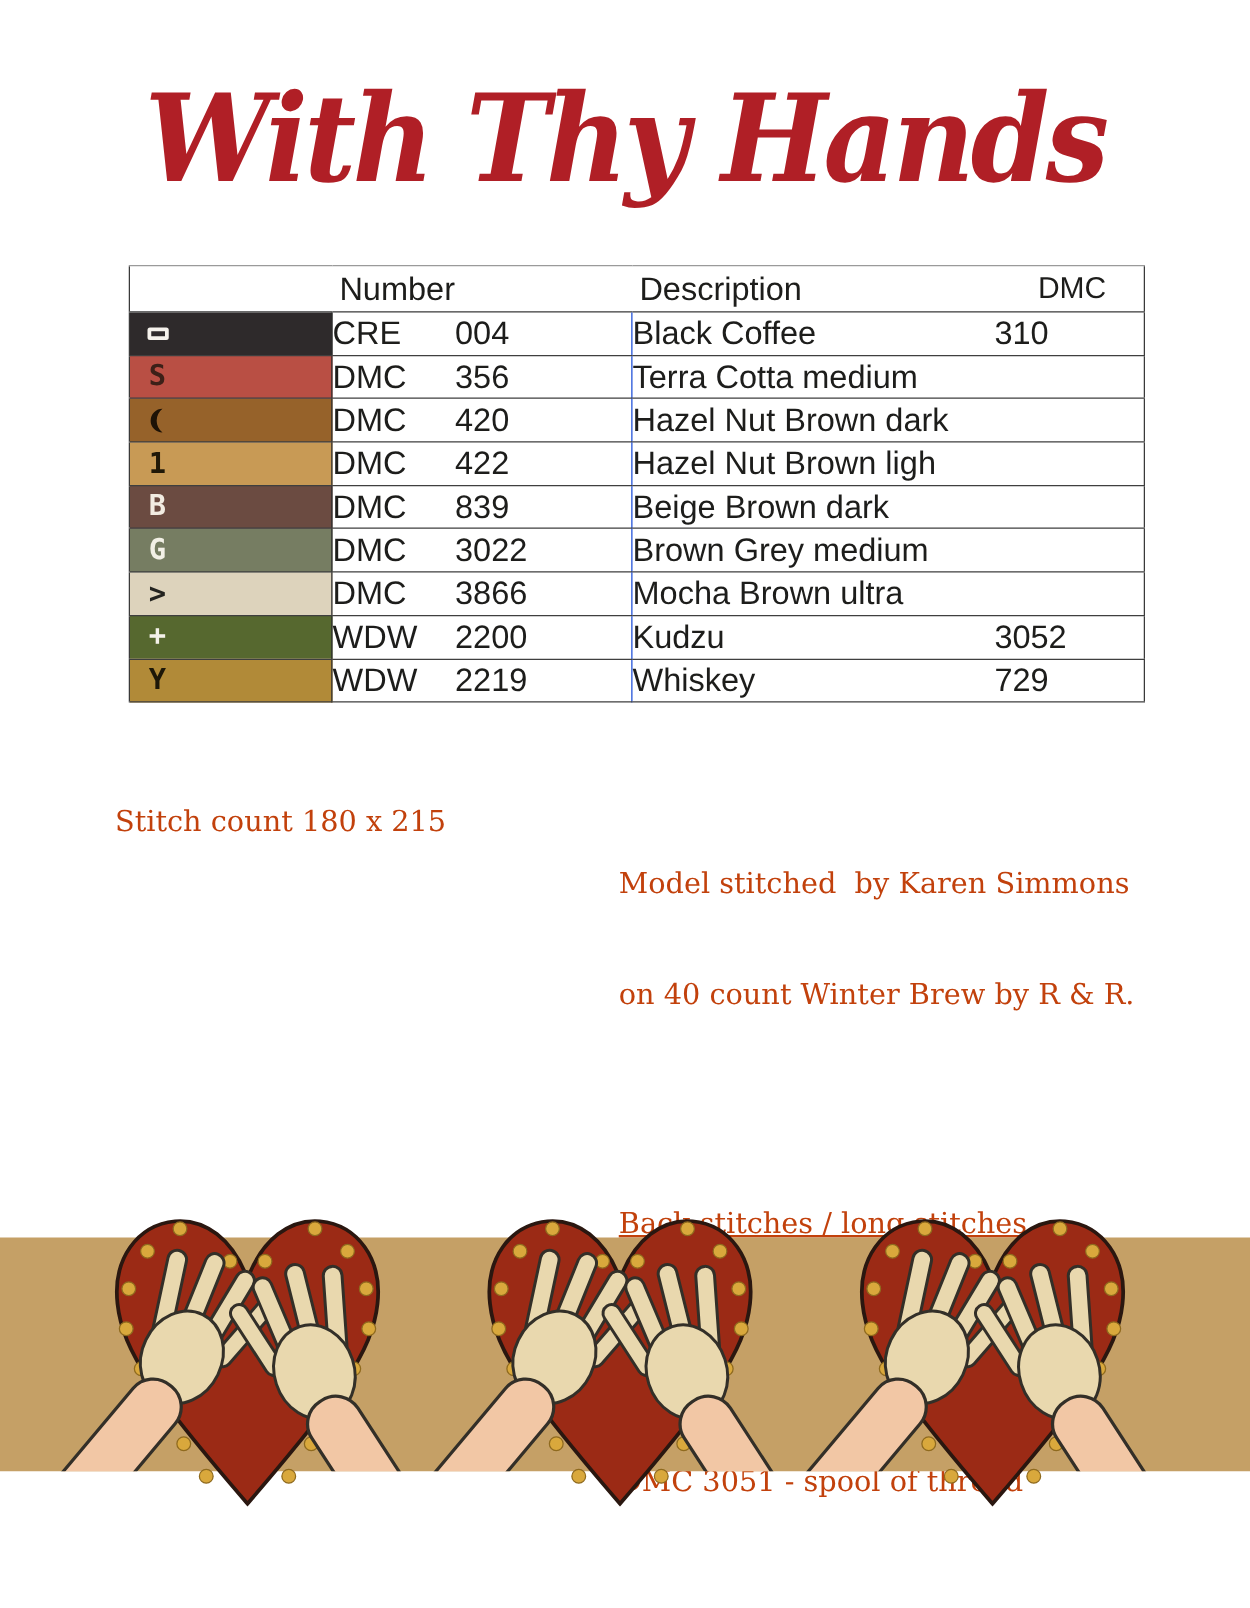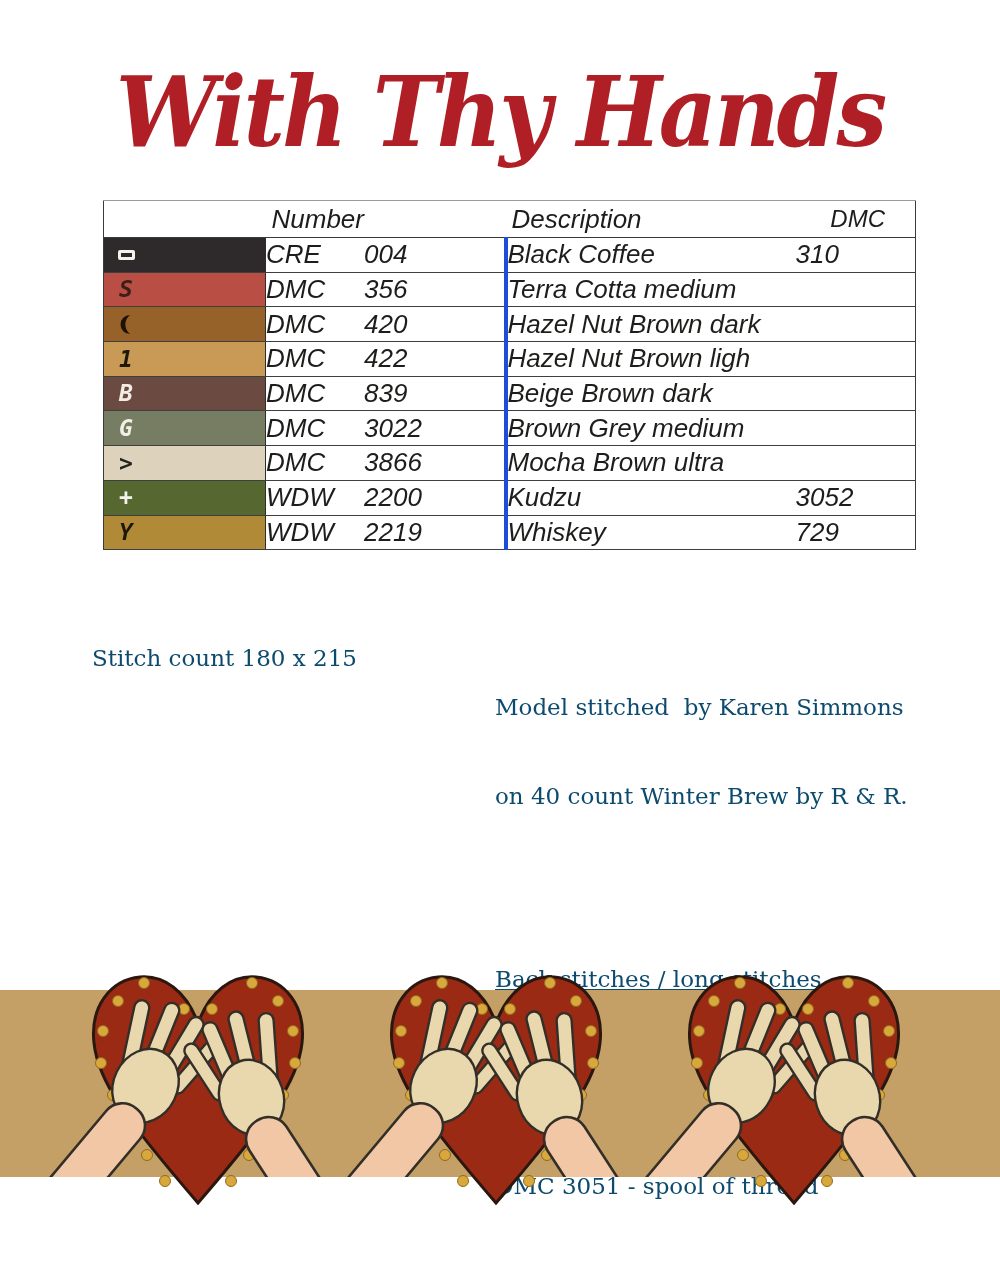--- a/index.html
+++ b/index.html
@@ -6,45 +6,45 @@
   #page{position:relative;width:1000px;height:1286px;background:#fff;overflow:hidden;
         font-family:"Liberation Sans",sans-serif;color:#1d1d1b;}
 
   
   #title{position:absolute;top:58px;left:0;width:100%;text-align:center;
          font-family:"DejaVu Serif",serif;font-style:italic;font-weight:bold;
          font-size:90px;letter-spacing:-3px;color:var(--title-red,#b01f26);
          transform:scaleY(1.08);}
 
   
-  #thread-table{position:absolute;left:103px;top:200px;width:812px;
-        border-collapse:collapse;table-layout:fixed;font-style:italic;}
+  #thread-table{position:absolute;left:103px;top:212px;width:812px;
+        border-collapse:collapse;table-layout:fixed;}
   #thread-table col.c-swatch{width:162px;}
   #thread-table col.c-num{width:240px;}
   #thread-table col.c-desc{width:290px;}
   #thread-table col.c-dmc{width:120px;}
   #thread-table thead td{height:36px;border-top:1px solid #9a9a9a;border-bottom:1px solid #3a3a3a;
         font-size:26px;vertical-align:middle;padding:0 0 0 6px;}
   #thread-table thead td.h-dmc{text-align:right;padding:0 30px 0 0;font-size:24px;}
   #thread-table td{padding:0;}
   #thread-table tbody td{height:33.7px;border-bottom:1px solid #3f3f3f;vertical-align:middle;
         font-size:26px;}
   #thread-table{border-left:1px solid #3a3a3a;border-right:1px solid #3a3a3a;}
   td.swatch{border-right:1px solid #2d2d2d;}
-  td.numcell{border-right:4px solid #1d4ed8;padding-left:6px;}
+  td.numcell{border-right:1px solid #1d4ed8;padding-left:6px;}
   td.numcell .brand{display:inline-block;width:98px;}
   td.desccell{padding-left:8px;}
   td.dmccell{text-align:left;padding-right:34px;font-size:24px;}
   .symwrap{display:inline-flex;align-items:center;justify-content:center;
         width:40px;height:100%;vertical-align:middle;margin-left:2px;}
   .sym-letter{font-family:"DejaVu Sans Mono",monospace;font-weight:bold;font-size:23px;line-height:1;}
   .sym-rect{display:inline-block;width:11px;height:4px;border-style:solid;border-width:3px;border-radius:2px;}
 
   
-  .slab{font-family:"DejaVu Serif",serif;font-size:23px;color:#0c4a6e;}
+  .slab{font-family:"DejaVu Serif",serif;font-size:23px;color:#c2410c;}
   #left-info{position:absolute;left:92px;top:643px;line-height:30px;}
   #left-info .gap{height:31px;}
   #right-info{position:absolute;left:495px;top:634px;line-height:29.5px;white-space:pre-wrap;}
   #right-info .gap{height:36px;}
   .underline{text-decoration:underline;}
   .indent{padding-left:136px;}
 
   
   #hearts-svg{position:absolute;left:0;top:940px;width:1000px;height:346px;display:block;}
   .band{fill:var(--band,#c5a066);}

